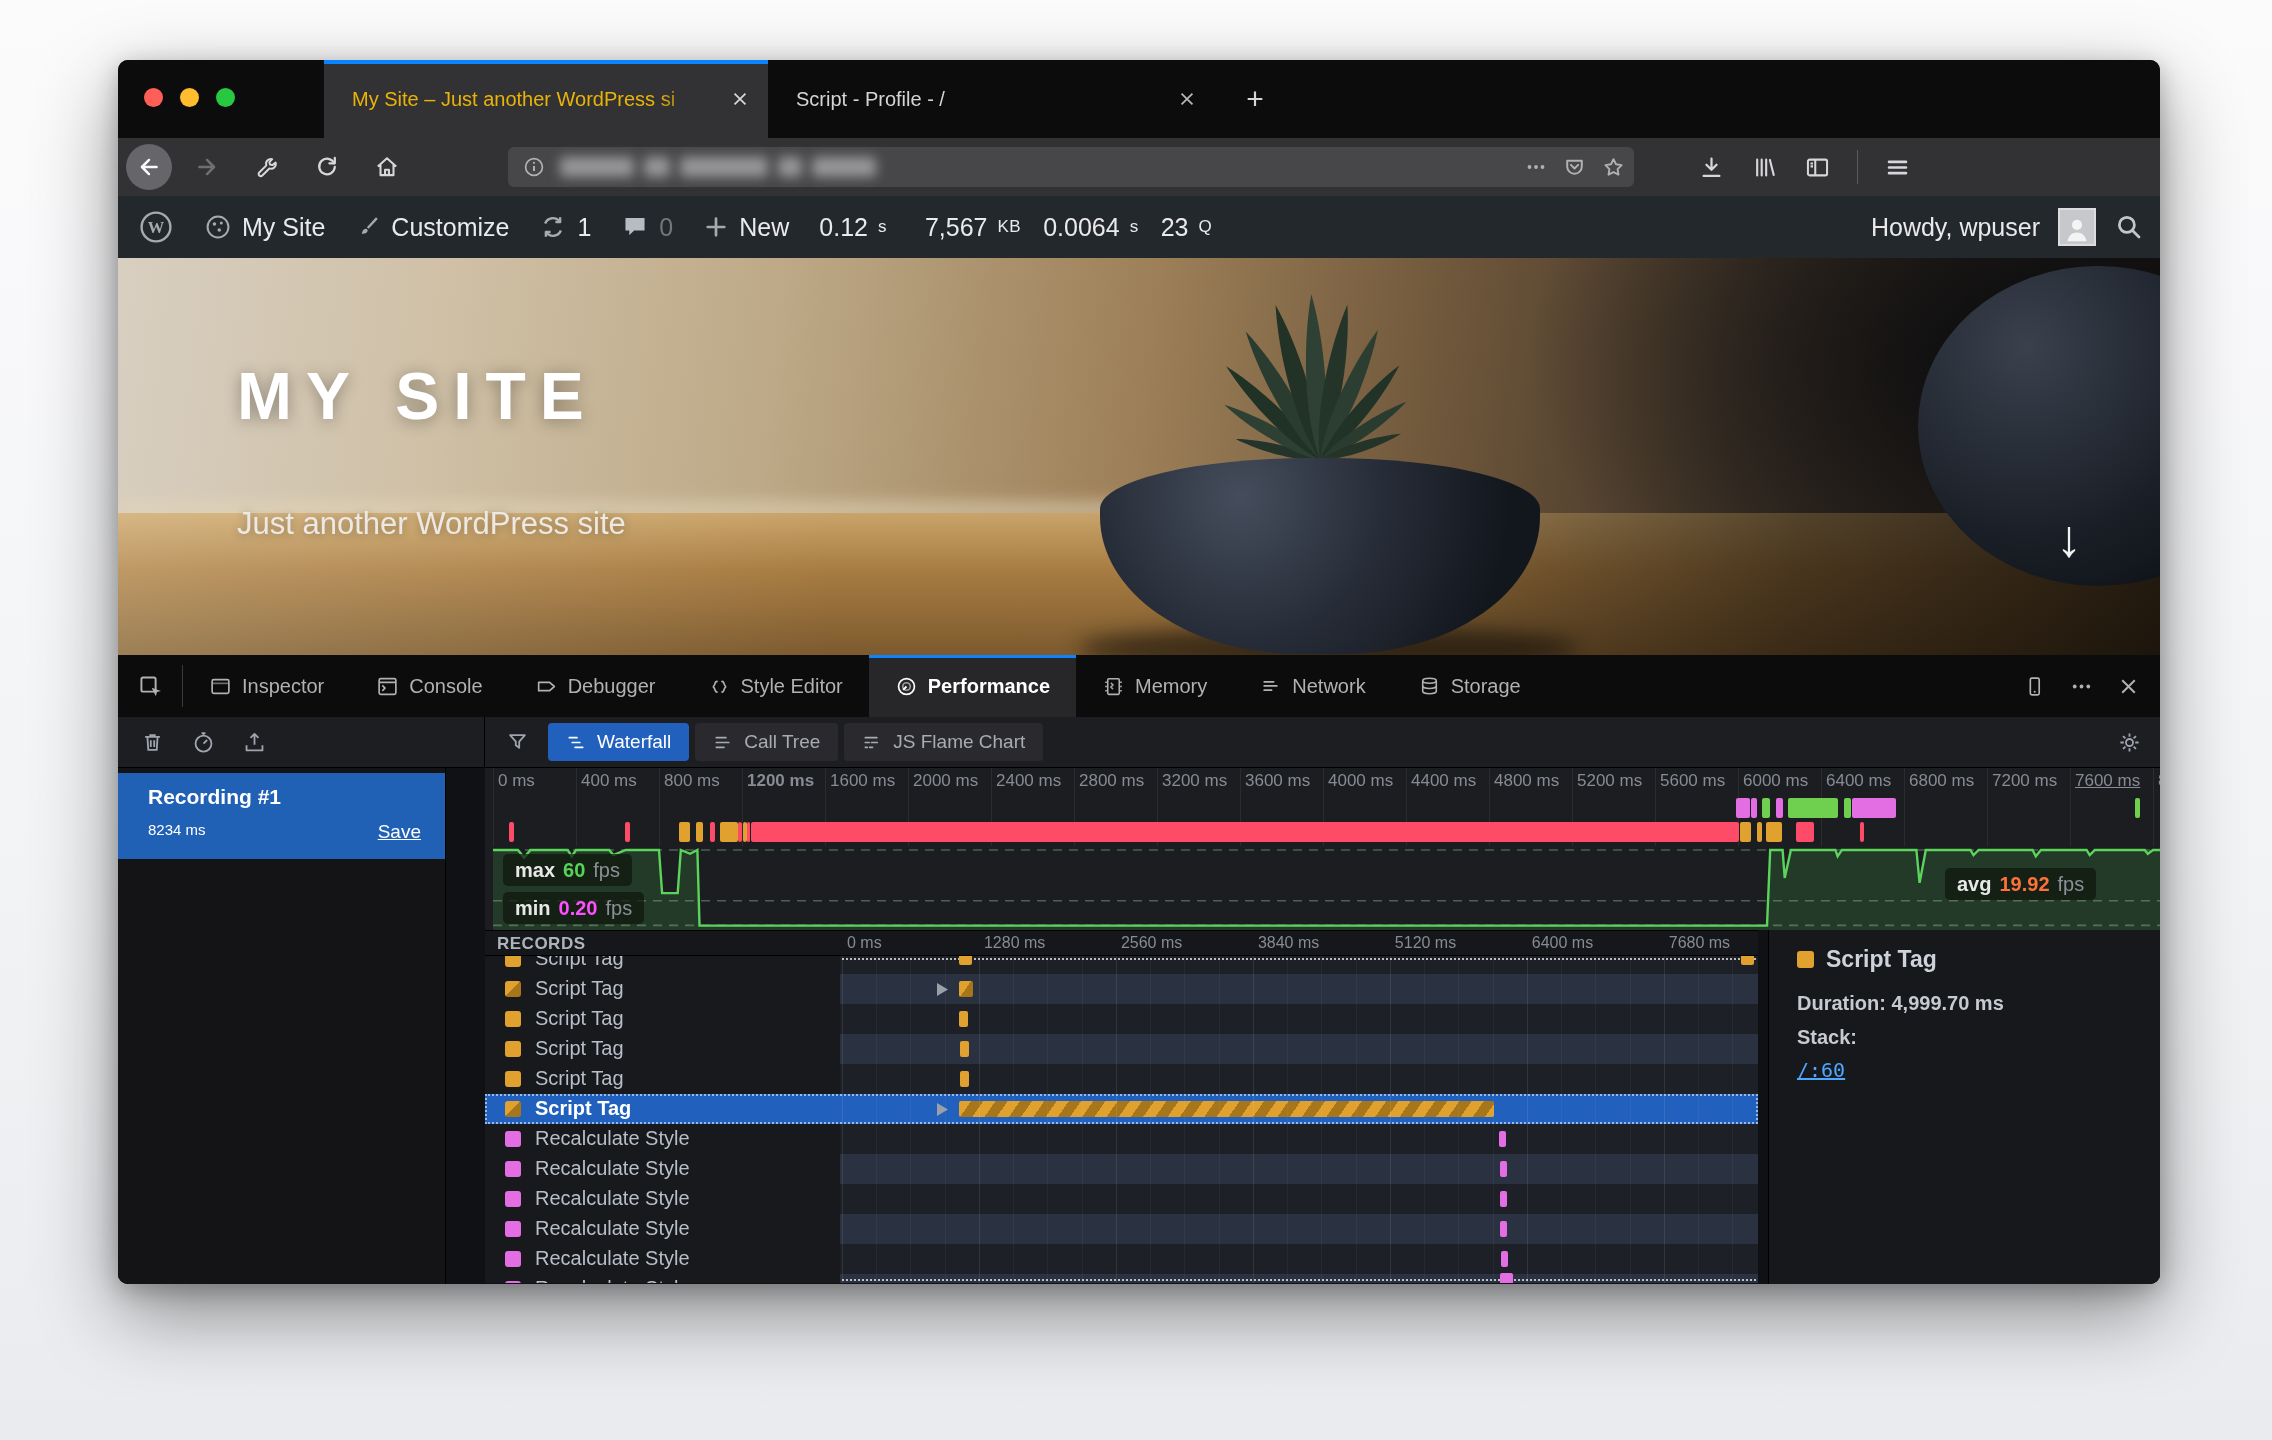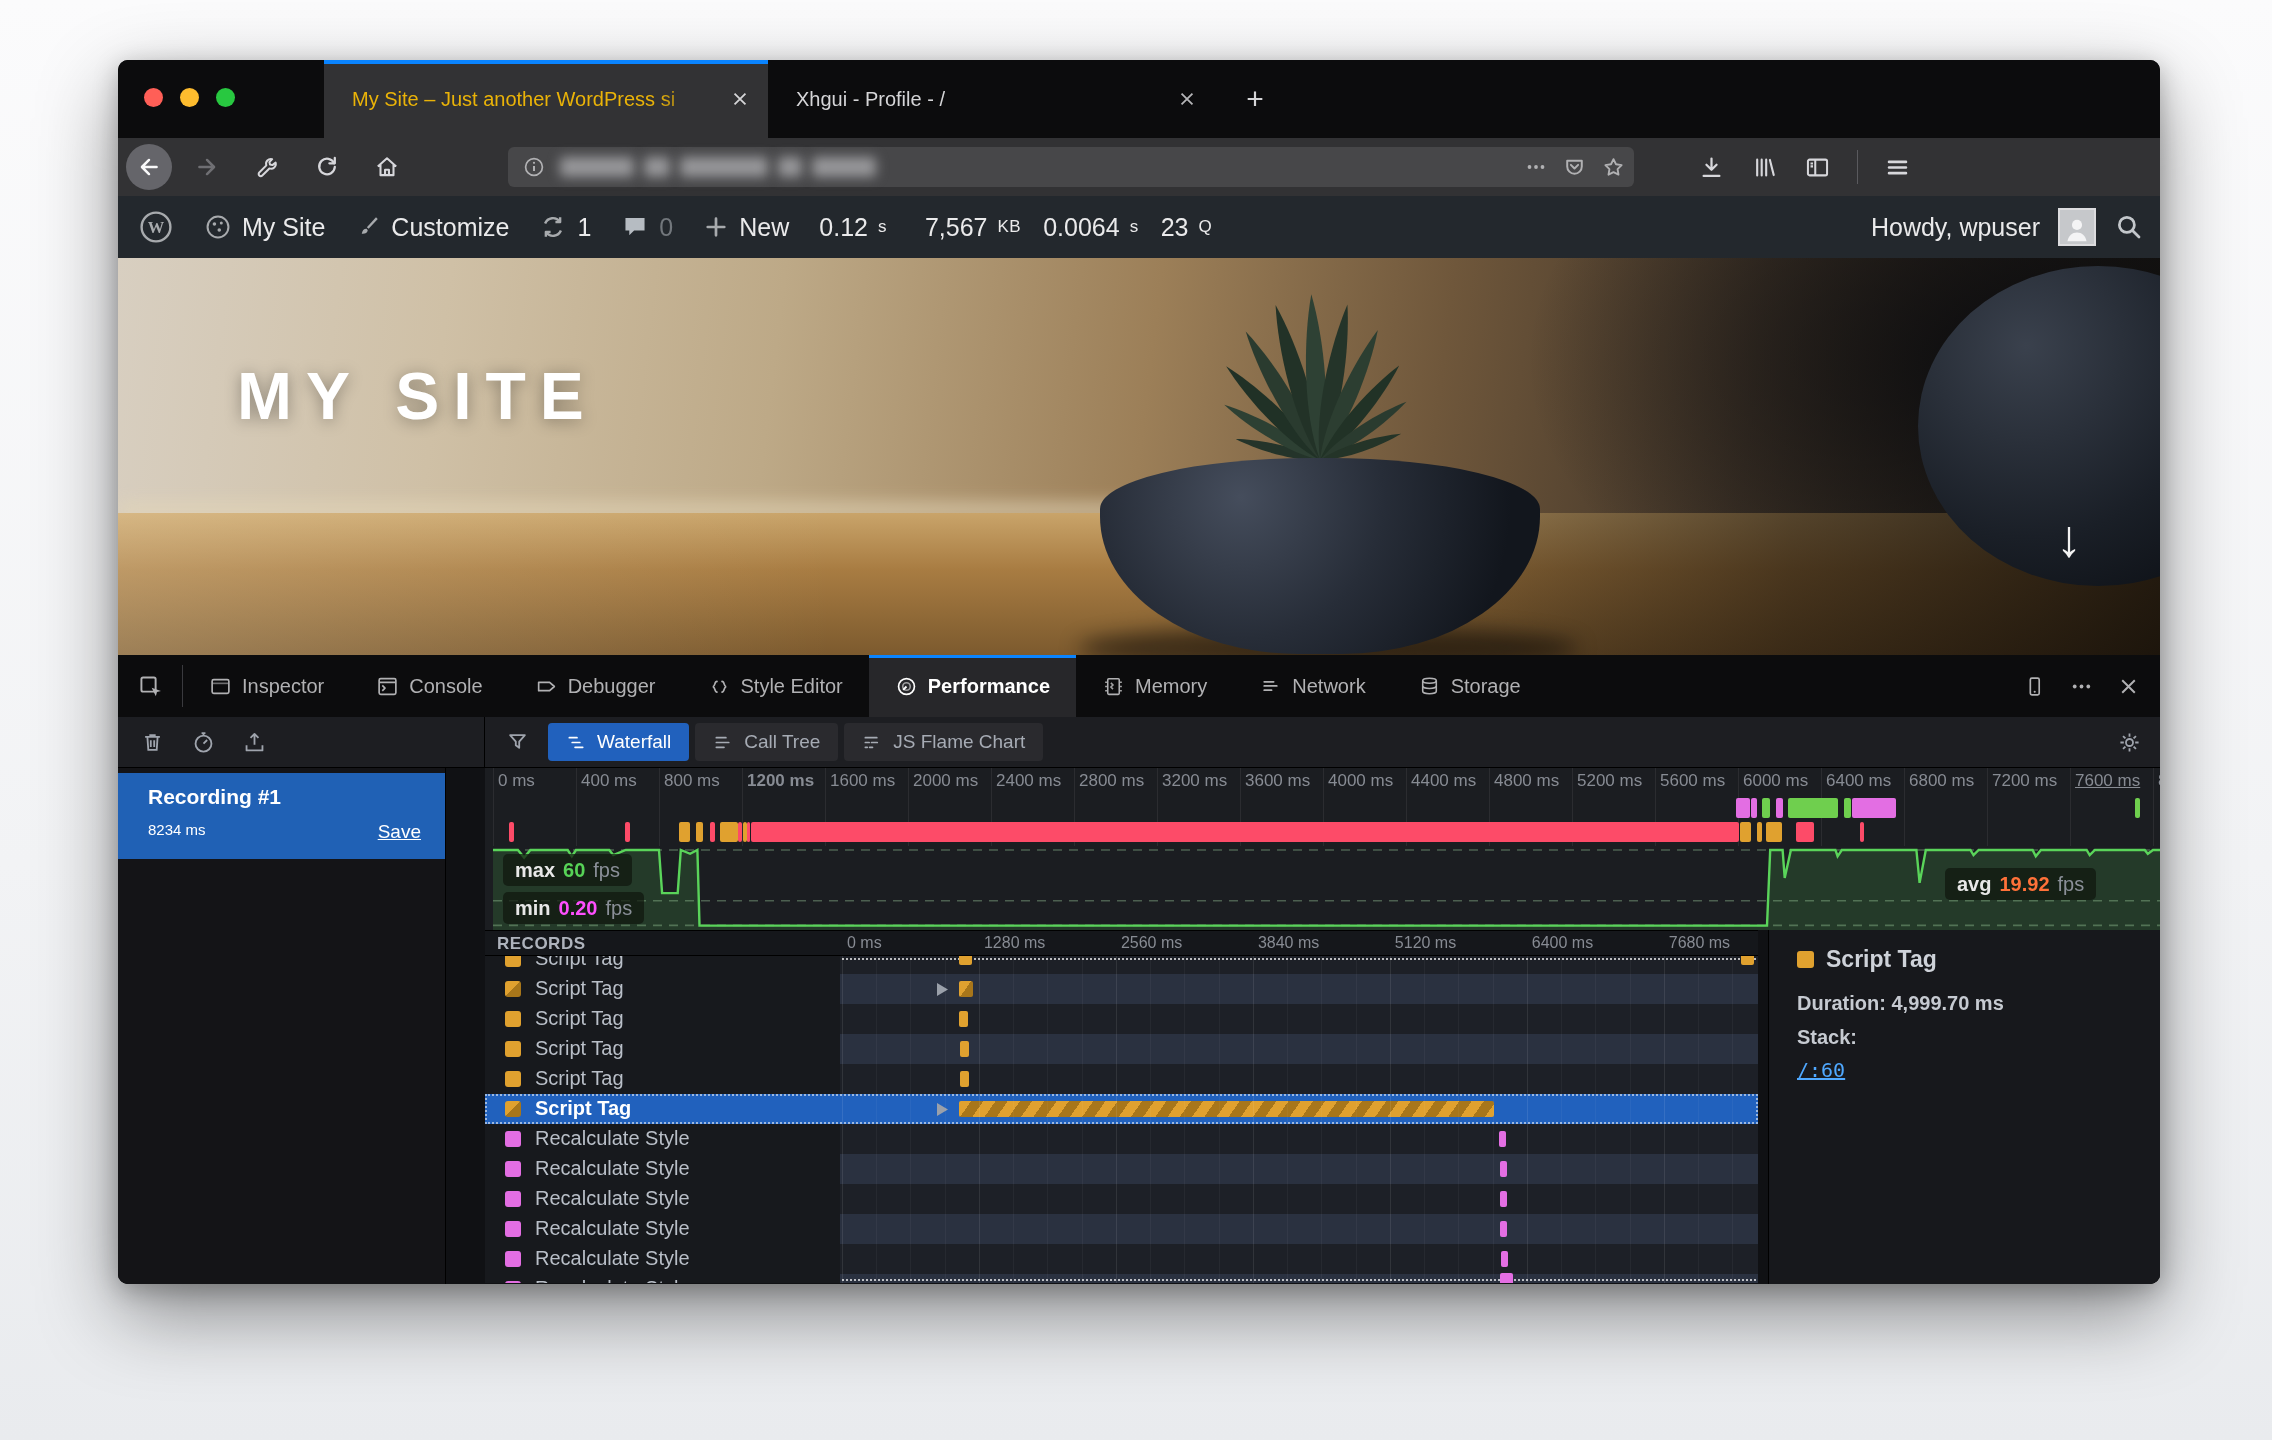--- a/index.html
+++ b/index.html
@@ -142,21 +142,21 @@
     </div>
     <div class="tab active">
       <span class="ttl">My Site – Just another WordPress si</span>
       <span class="tx">
         <svg width="20" height="20" viewBox="0 0 22 22" fill="none" stroke="#d5d5d7" stroke-width="2">
               <path d="M5 5l12 12M17 5L5 17"></path>
             </svg>
           </span>
     </div>
     <div class="tab t2">
-      <span class="ttl">Xhgui - Profile - /</span>
+      <span class="ttl">Script - Profile - /</span>
       <span class="tx">
         <svg width="20" height="20" viewBox="0 0 22 22" fill="none" stroke="#b5b5b7" stroke-width="2">
               <path d="M5 5l12 12M17 5L5 17"></path>
             </svg>
           </span>
     </div>
     <div class="newtab">
           <span>+</span>
         </div>
   </div>
@@ -351,20 +351,21 @@
         <path transform="rotate(-3) scale(1.05)" d="M0 0 C-14 -45 -10 -115 0 -158 C10 -115 14 -45 0 0 Z" fill="#2e4134"></path>
         <path transform="rotate(10) scale(1.0)" d="M0 0 C-14 -45 -10 -115 0 -158 C10 -115 14 -45 0 0 Z" fill="#243429"></path>
         <path transform="rotate(24) scale(0.9)" d="M0 0 C-14 -45 -10 -115 0 -158 C10 -115 14 -45 0 0 Z" fill="#2c3e31"></path>
         <path transform="rotate(40) scale(0.78)" d="M0 0 C-14 -45 -10 -115 0 -158 C10 -115 14 -45 0 0 Z" fill="#213226"></path>
         <path transform="rotate(56) scale(0.66)" d="M0 0 C-14 -45 -10 -115 0 -158 C10 -115 14 -45 0 0 Z" fill="#2a3b2f"></path>
         <path transform="rotate(72) scale(0.54)" d="M0 0 C-14 -45 -10 -115 0 -158 C10 -115 14 -45 0 0 Z" fill="#243428"></path>
       </g>
     </svg>
     <div class="pot"></div>
     <div class="hero-title">MY SITE</div>
+    <div class="hero-sub">Just another WordPress site</div>
     <div class="hero-arrow">↓</div>
   </div>
 
   <div class="devtools">
     <div class="dt-tabbar">
       <div class="dt-pick">
         <svg width="25" height="25" viewBox="0 0 22 22" fill="none" stroke="#b1b1b3" stroke-width="1.7">
               <rect x="3" y="3" width="12.5" height="12.5" rx="1.5"></rect>
               <path d="M12 12l8.2 3-3.5.9-1 3.6z" fill="#b1b1b3" stroke="none"></path>
             </svg>

